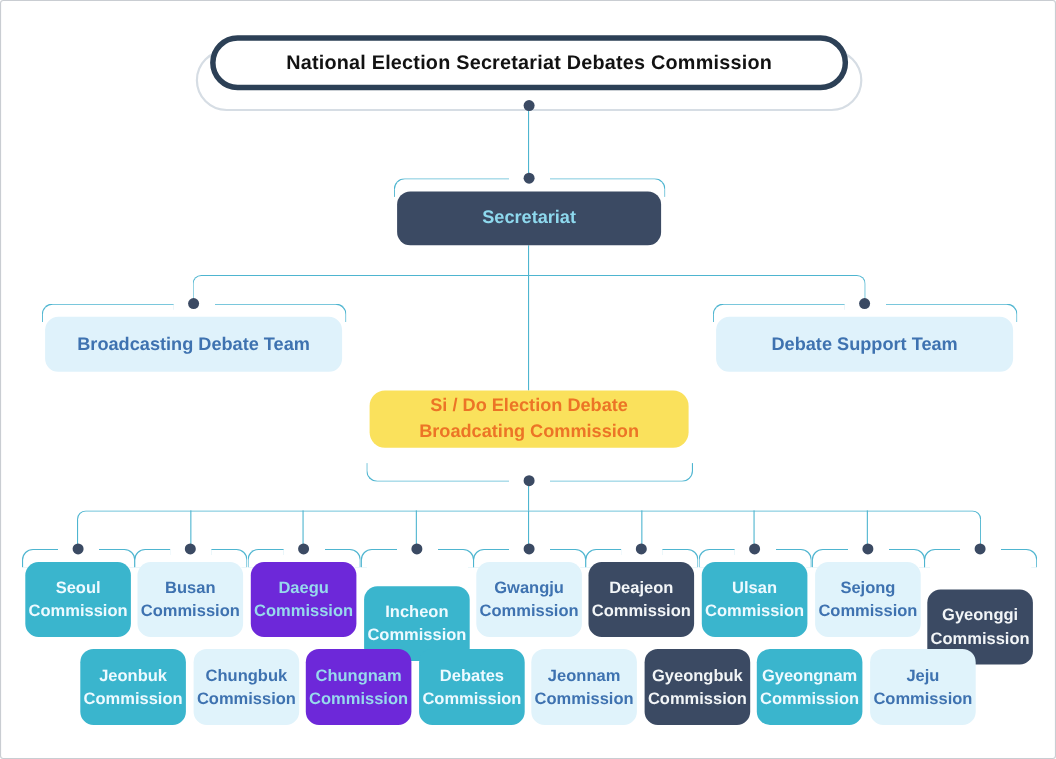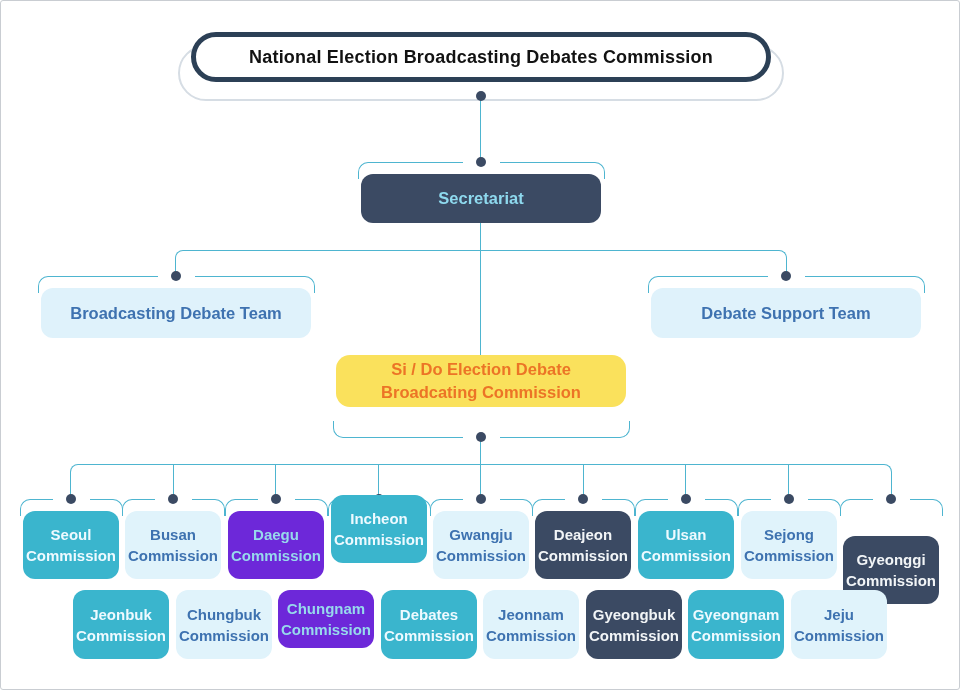--- a/index.html
+++ b/index.html
@@ -44,21 +44,21 @@
   .v-dark{background:#3b4a63;align-items:center;}      .v-dark span{color:#f2f5f7;}
   .v-dark-cyan{background:#6d28d9;} .v-dark-cyan span{color:#97d9ec;}
 </style>
 </head>
 <body>
 
 <div id="canvas">
 
   <div class="echo"></div>
   <div class="pill">
-    <span>National Election Broadcasting Debates Commission</span>
+    <span>National Election Secretariat Debates Commission</span>
   </div>
 
   <div class="dot" style="left:475px;top:90px;"></div>
   <div class="vline" style="left:479px;top:95px;height:66px;"></div>
 
   <div class="box secretariat">
     <span>Secretariat</span>
   </div>
 
   <div class="vline" style="left:479px;top:222px;height:27px;"></div>
@@ -91,21 +91,21 @@
 
   <div class="box com v-teal" style="left:22px;top:510px;">
       <span>Seoul Commission</span>
     </div>
   <div class="box com v-light" style="left:124px;top:510px;">
       <span>Busan Commission</span>
     </div>
   <div class="box com v-dark-cyan" style="left:227px;top:510px;">
       <span>Daegu Commission</span>
     </div>
-  <div class="box com v-teal" style="left:330px;top:494px;">
+  <div class="box com v-teal" style="left:330px;top:532px;">
       <span>Incheon Commission</span>
     </div>
   <div class="box com v-light" style="left:432px;top:510px;">
       <span>Gwangju Commission</span>
     </div>
   <div class="box com v-dark" style="left:534px;top:510px;">
       <span>Deajeon Commission</span>
     </div>
   <div class="box com v-teal" style="left:637px;top:510px;">
       <span>Ulsan Commission</span>
@@ -116,21 +116,21 @@
   <div class="box com v-dark" style="left:842px;top:535px;">
       <span>Gyeonggi Commission</span>
     </div>
 
   <div class="box com v-teal" style="left:72px;top:589px;height:69px;">
       <span>Jeonbuk Commission</span>
     </div>
   <div class="box com v-light" style="left:175px;top:589px;height:69px;">
       <span>Chungbuk Commission</span>
     </div>
-  <div class="box com v-dark-cyan" style="left:277px;top:589px;height:58px;">
+  <div class="box com v-dark-cyan" style="left:277px;top:589px;height:69px;">
       <span>Chungnam Commission</span>
     </div>
   <div class="box com v-teal" style="left:380px;top:589px;height:69px;">
       <span>Debates Commission</span>
     </div>
   <div class="box com v-light" style="left:482px;top:589px;height:69px;">
       <span>Jeonnam Commission</span>
     </div>
   <div class="box com v-dark" style="left:585px;top:589px;height:69px;">
       <span>Gyeongbuk Commission</span>

